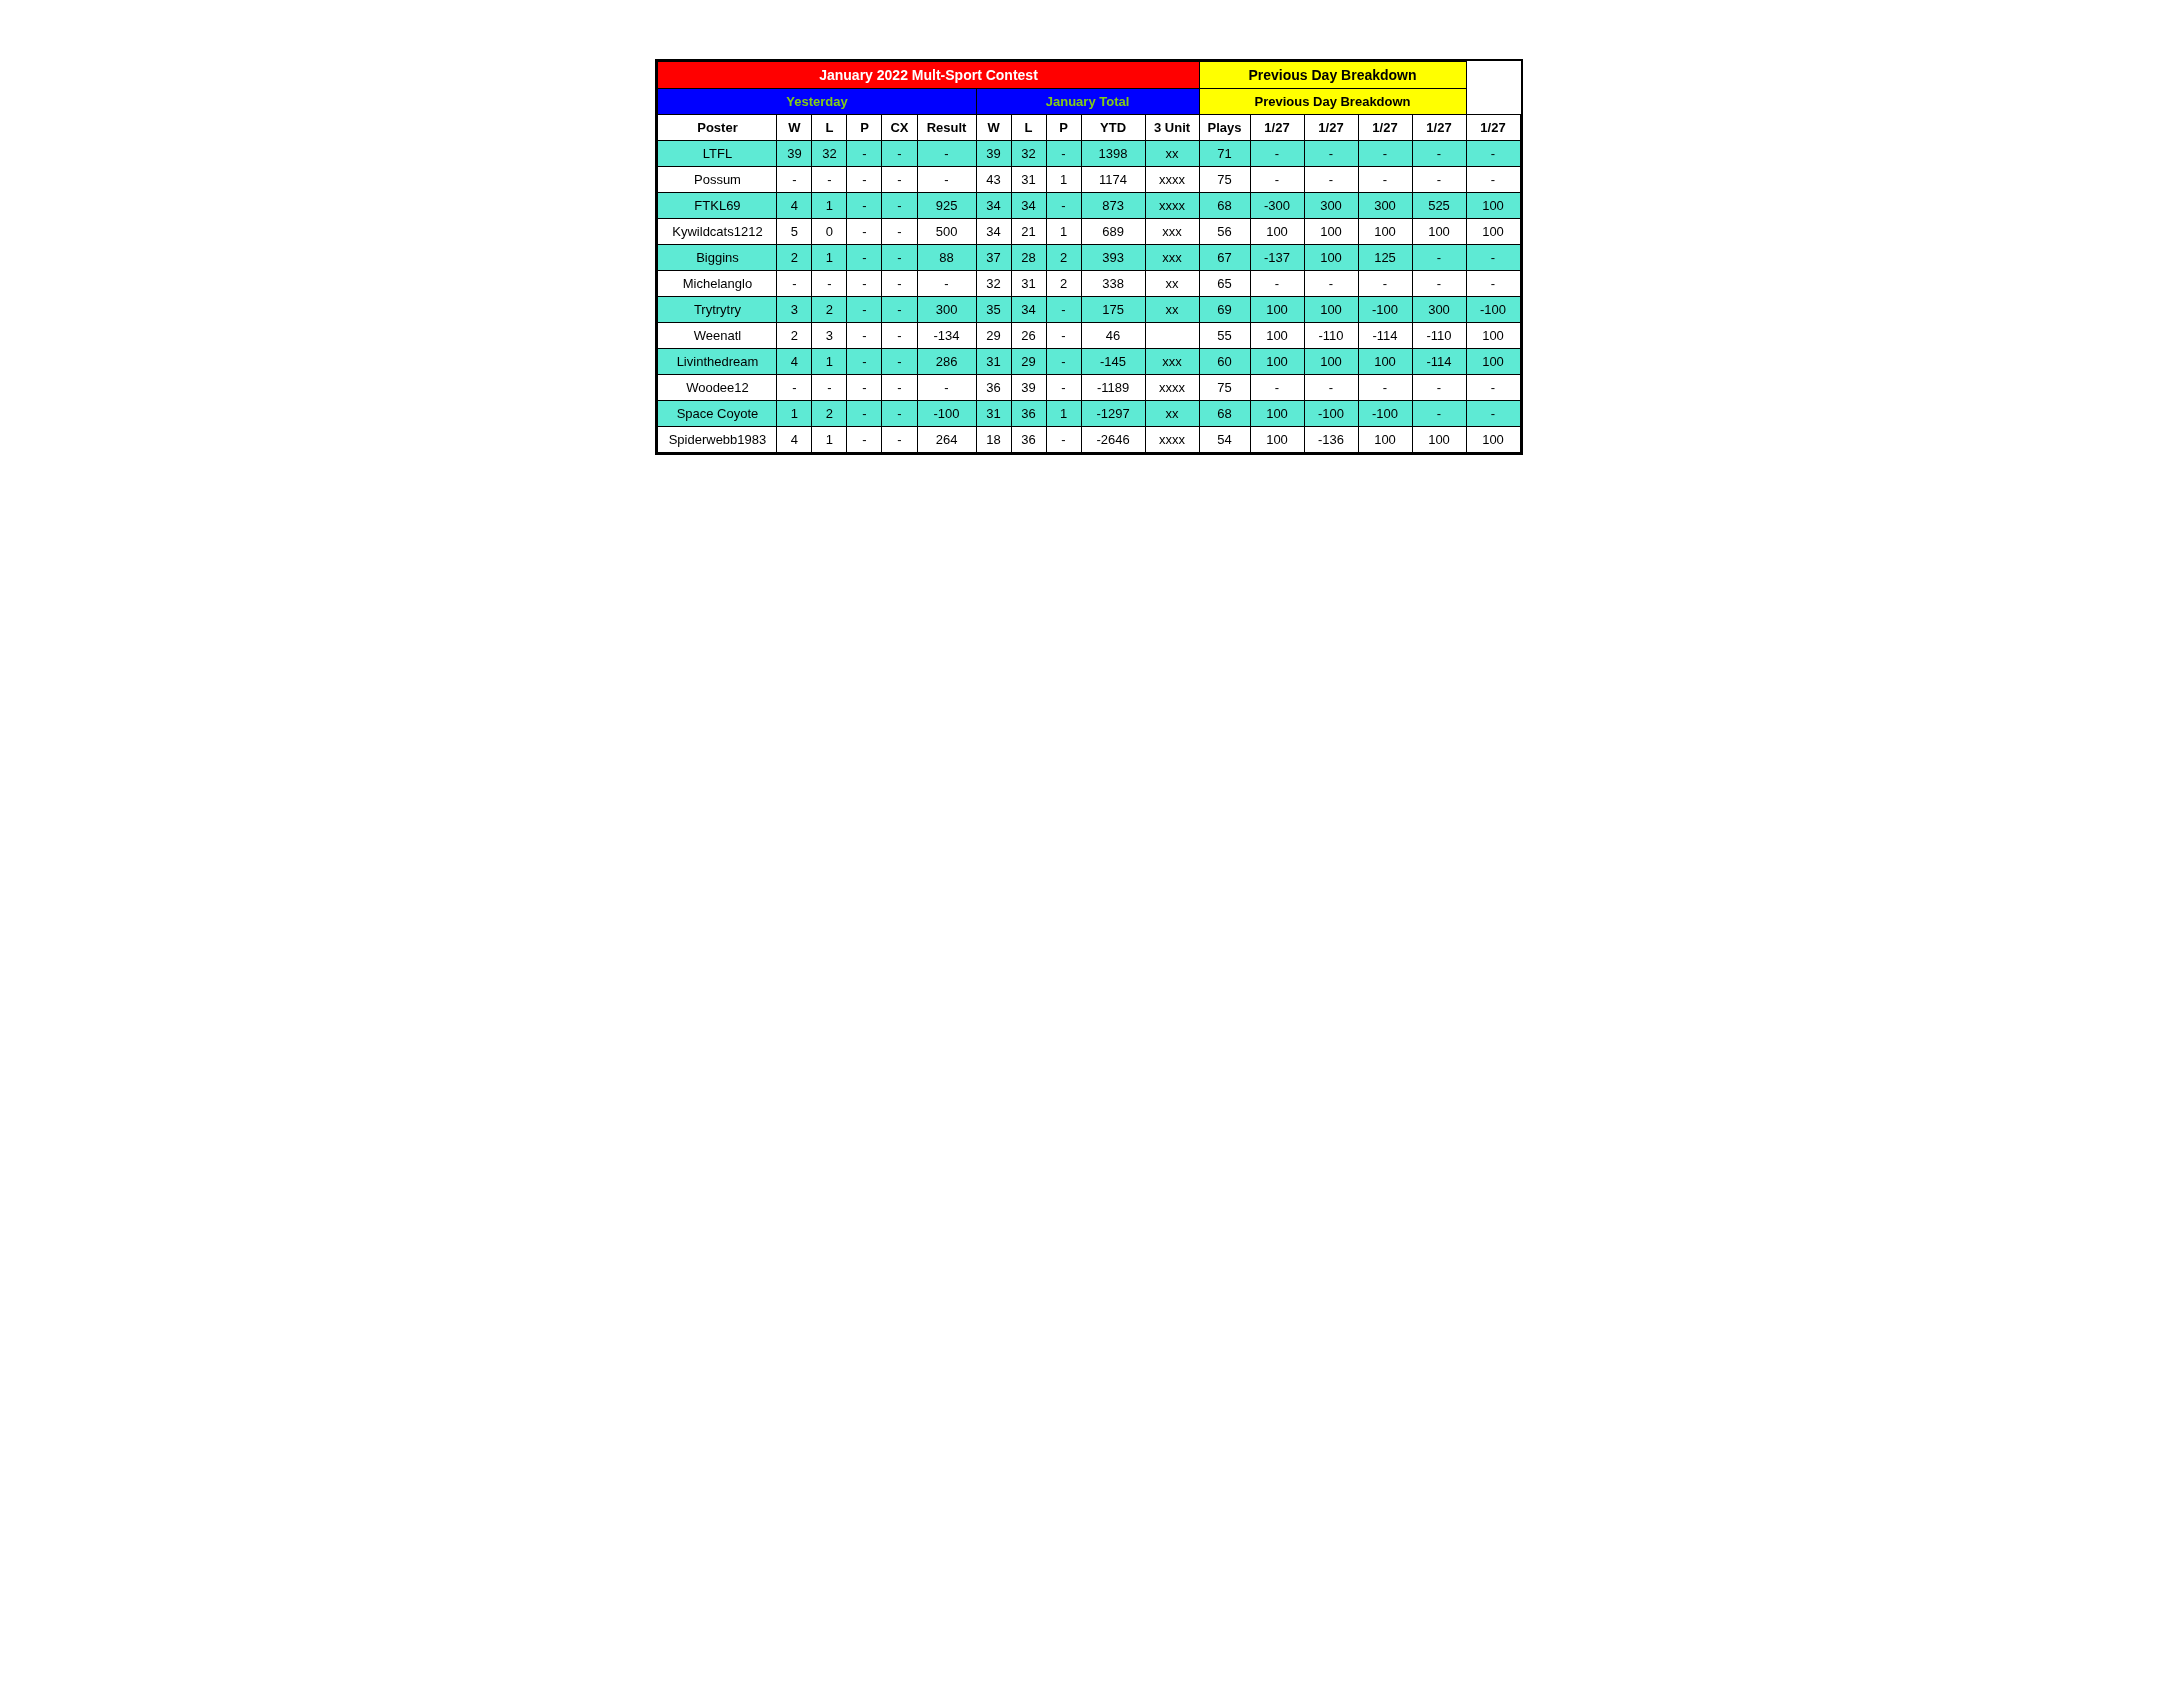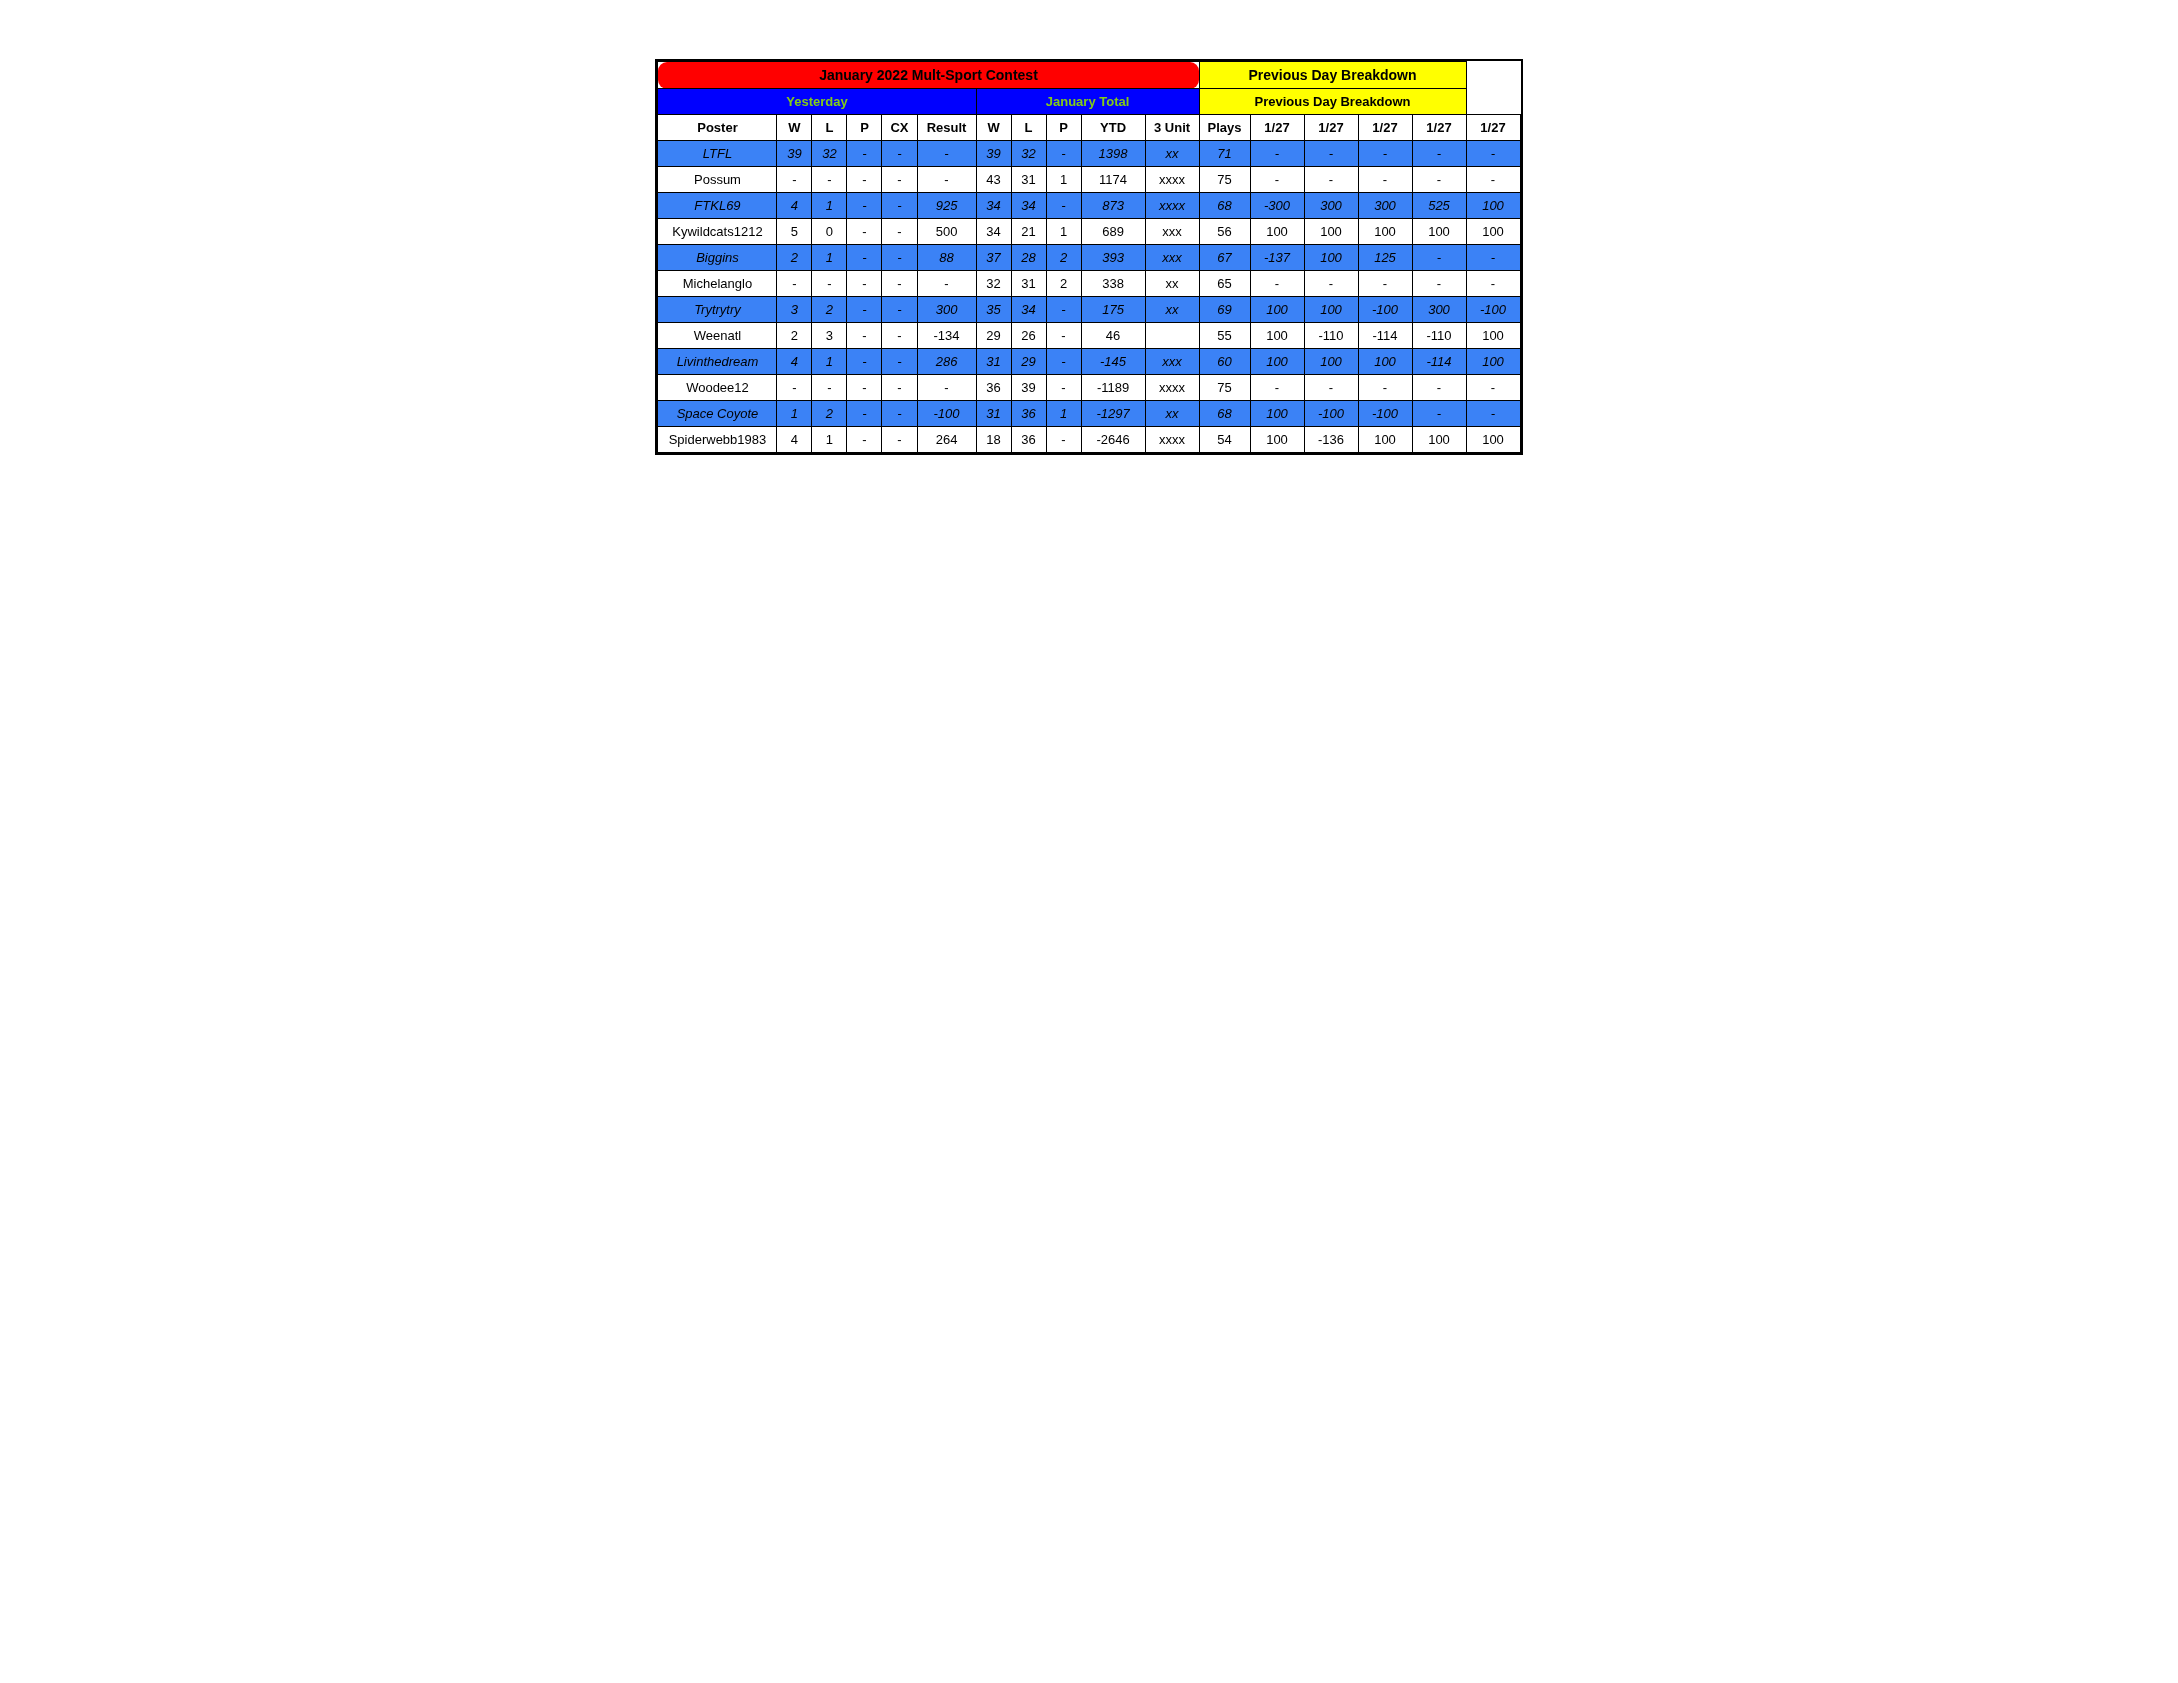--- a/index.html
+++ b/index.html
@@ -24,44 +24,42 @@
       text-align: center;
       padding: 5px 8px;
       white-space: nowrap;
     }
     .header-title-row td {
       font-weight: bold;
       font-size: 14px;
     }
     .header-title-red {
       background-color: #ff0000;
-      color: #000000;
-      border-radius: 9px;
+      color: #ffffff;
     }
     .header-title-yellow {
       background-color: #ffff00;
       color: #000000;
     }
     .subheader-blue {
       background-color: #0000ff;
       color: #84cc16;
       font-weight: bold;
     }
     .subheader-yellow {
       background-color: #ffff00;
       color: #000000;
       font-weight: bold;
     }
     .col-header {
       background-color: #ffffff;
       font-weight: bold;
     }
     .row-even {
-      background-color: #3b82f6;
-      font-style: italic;
+      background-color: #5eead4;
     }
     .row-odd {
       background-color: #ffffff;
       padding-left: 32px;
     }
     .poster-col {
       min-width: 119px;
     }
     .num-col {
       min-width: 35px;

